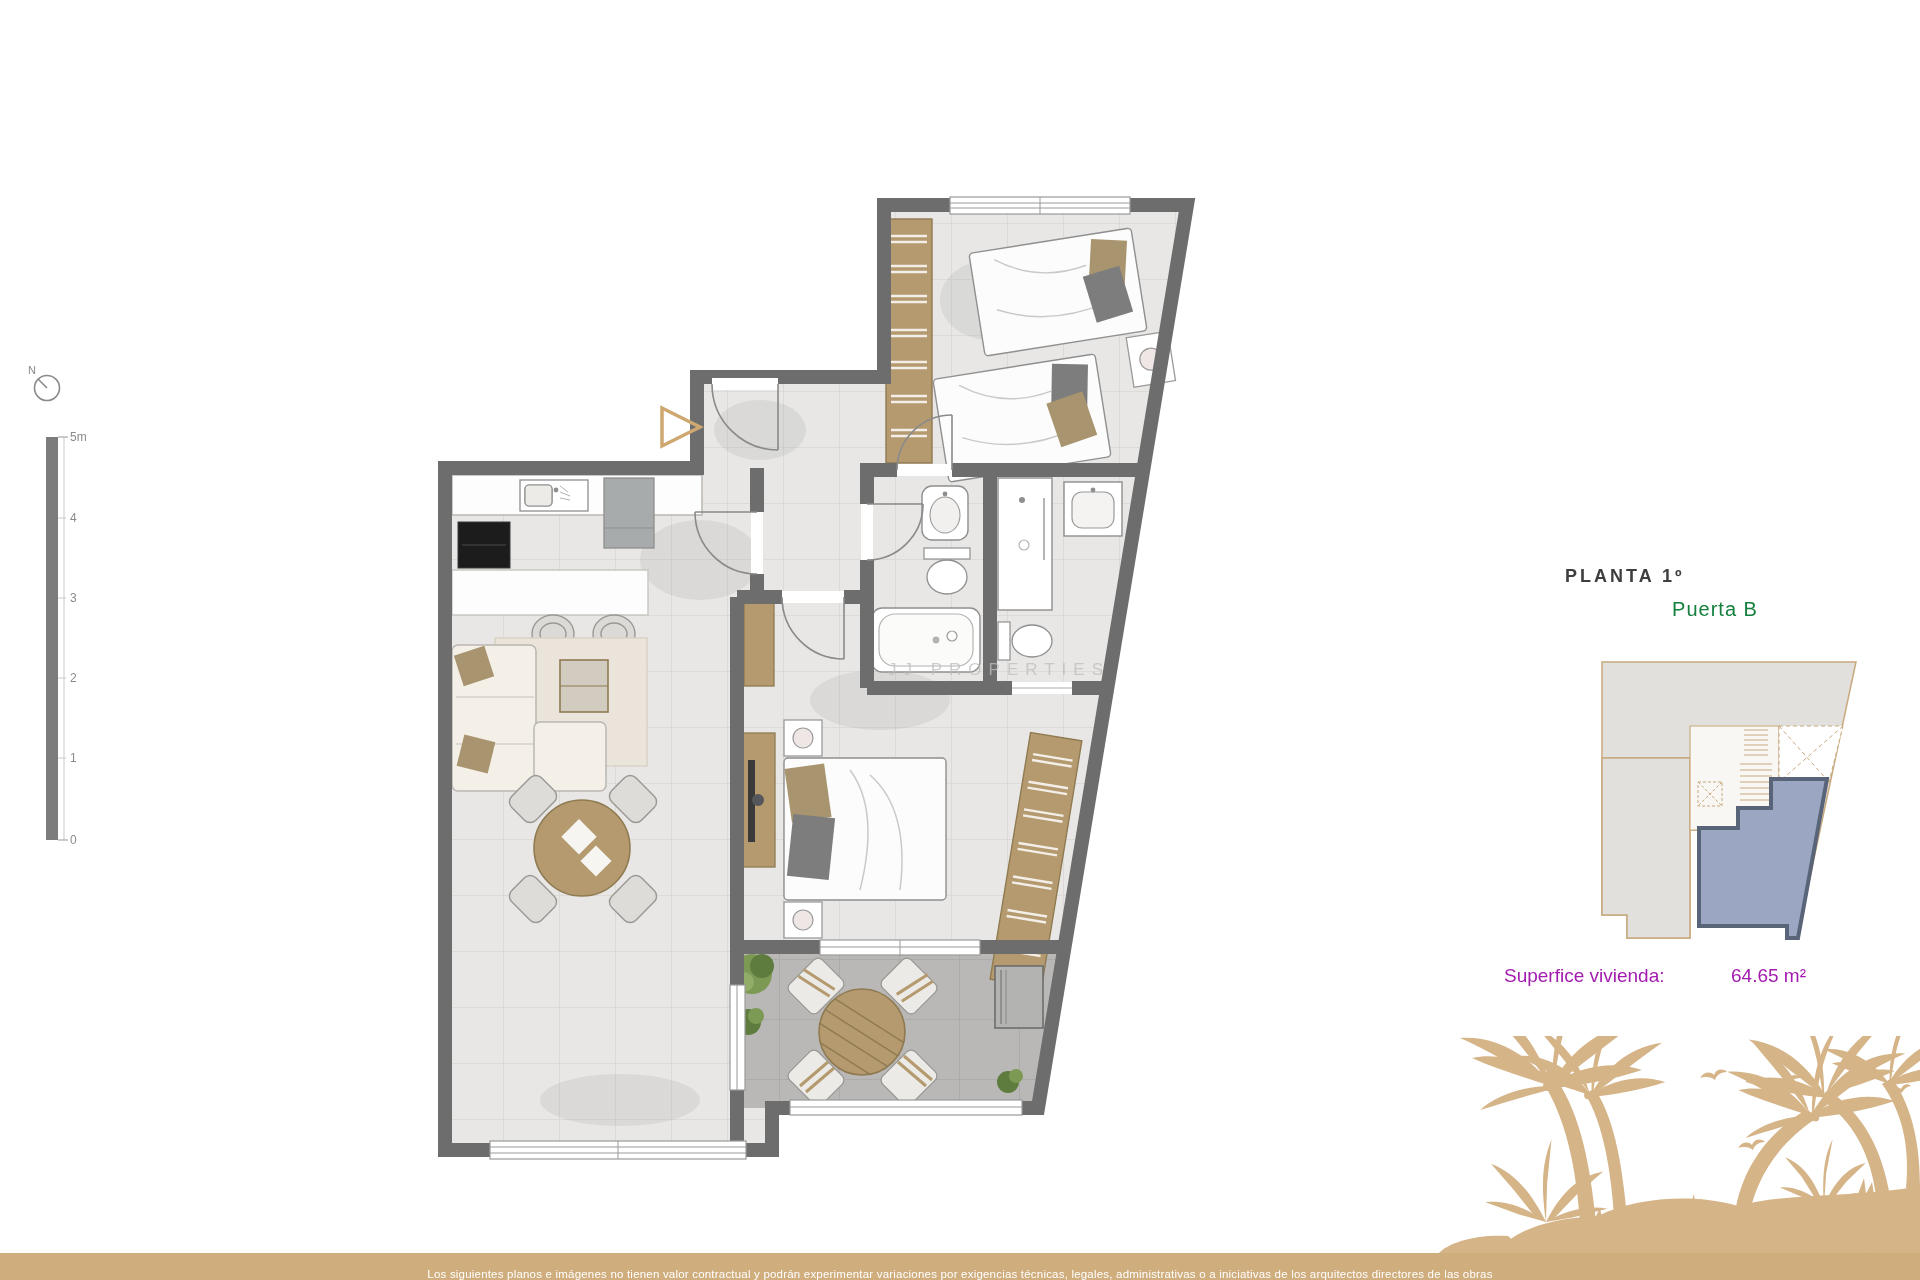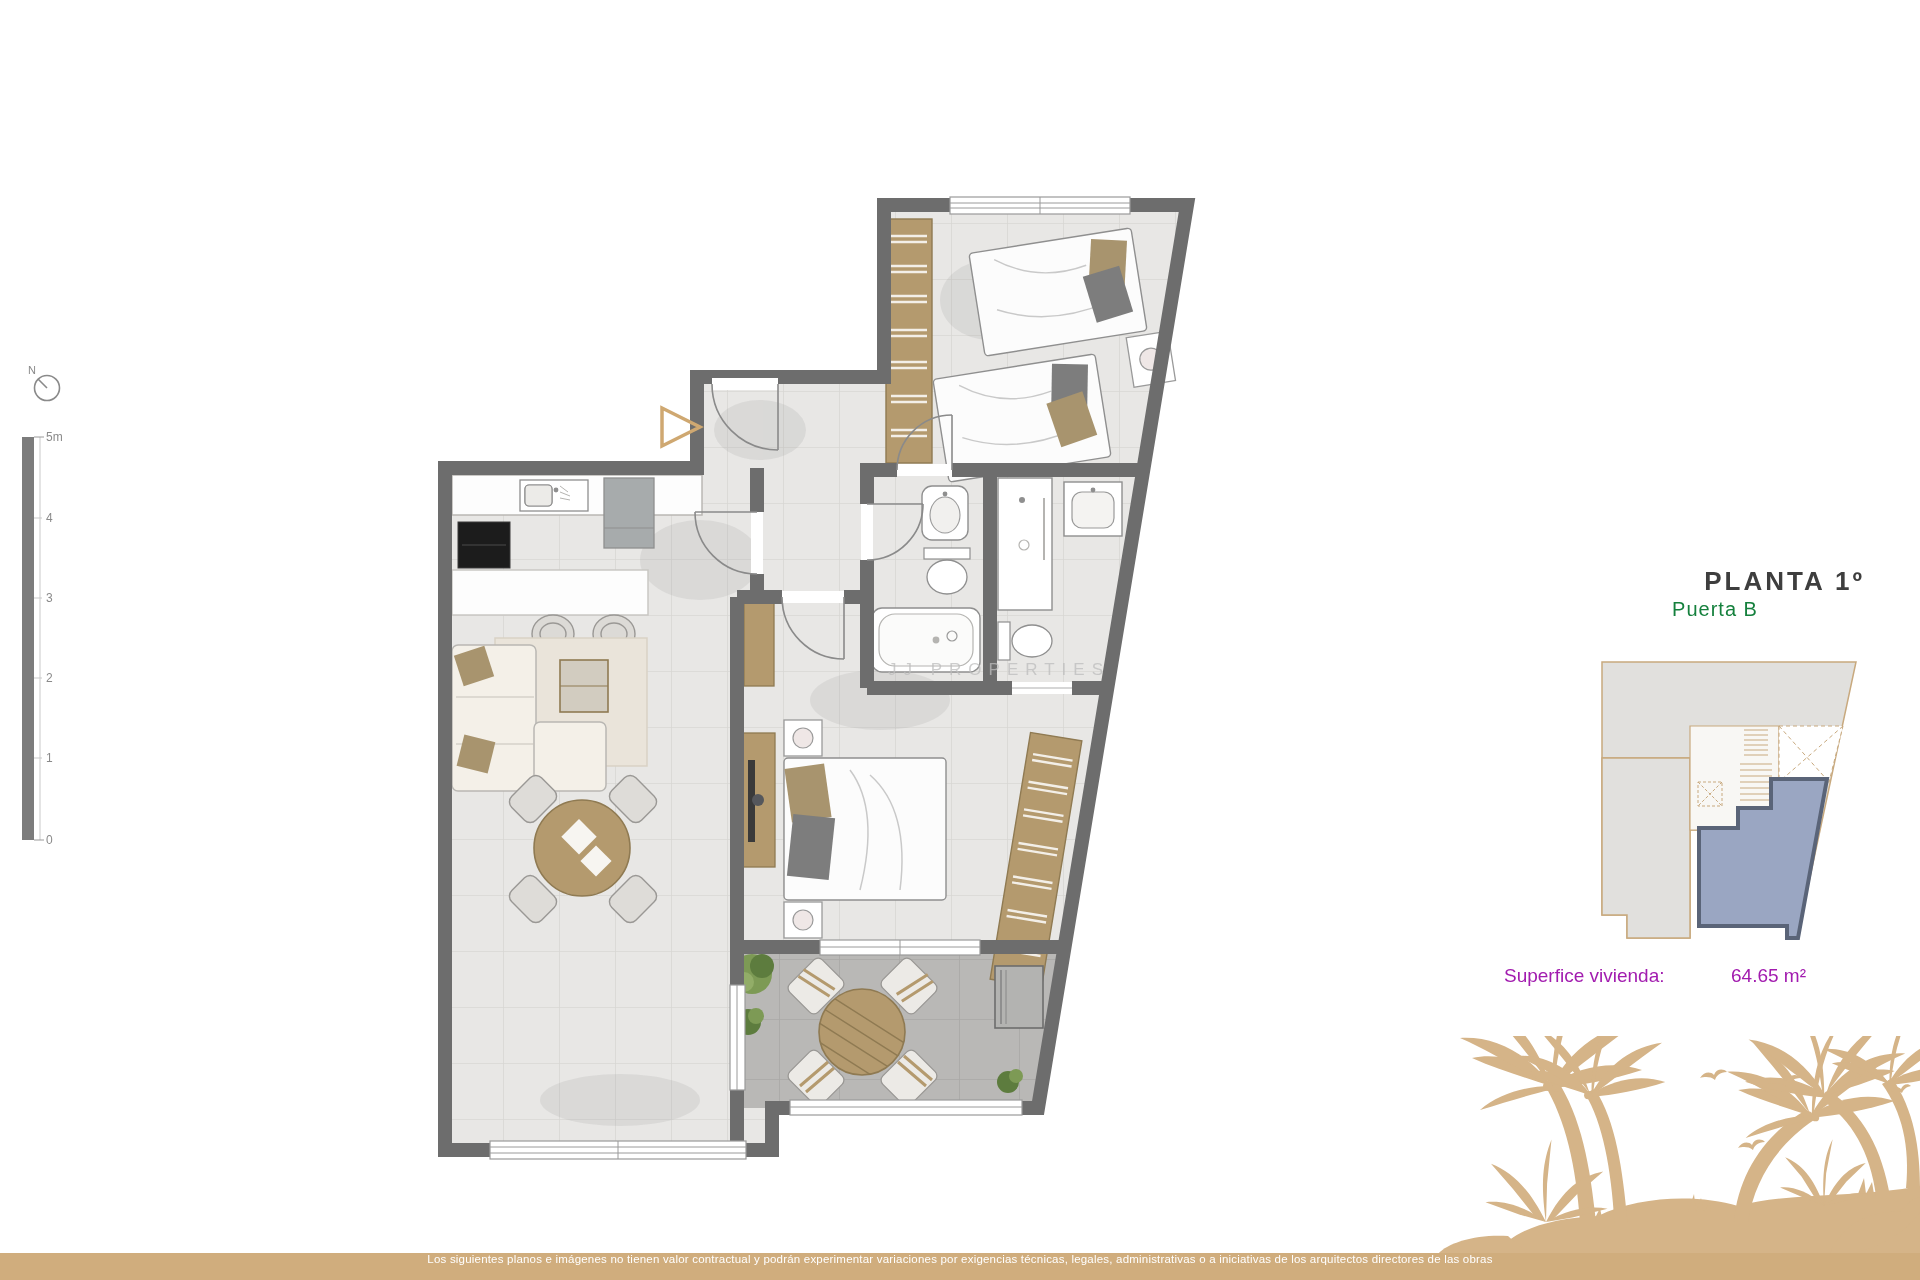--- a/index.html
+++ b/index.html
@@ -3,52 +3,52 @@
 <meta charset="utf-8">
 <style>
   html,body{margin:0;padding:0;}
   body{
     width:1920px;height:1280px;position:relative;overflow:hidden;
     background:#ffffff;
     font-family:"Liberation Sans", sans-serif;
   }
   
   .compass{position:absolute;left:18px;top:358px;width:60px;height:50px;}
-  .scalebar{position:absolute;left:16px;top:428px;width:70px;height:430px;text-decoration:underline;}
+  .scalebar{position:absolute;left:40px;top:428px;width:70px;height:430px;text-decoration:underline;}
   .scalebar .lbl{
     position:absolute;left:30px;font-size:12px;color:#8a8a8a;transform:translateY(-50%);
   }
   
   .plan{position:absolute;left:0;top:0;width:1280px;height:1280px;}
   .watermark{
     position:absolute;left:888px;top:660px;width:260px;
     color:#bdbdbd;opacity:.75;font-size:17px;letter-spacing:7px;white-space:nowrap;
   }
   
   .panel-title{
-    position:absolute;left:1565px;top:566px;width:300px;text-align:right;
-    color:#3e3e3e;font-size:26px;font-weight:bold;letter-spacing:3px;
+    position:absolute;left:1565px;top:566px;width:300px;text-align:left;
+    color:#3e3e3e;font-size:18px;font-weight:bold;letter-spacing:3px;
   }
   .panel-subtitle{
     position:absolute;left:1565px;top:598px;width:300px;text-align:center;
     color:#15803d;font-size:20px;letter-spacing:1px;
   }
   .keyplan{position:absolute;left:1590px;top:650px;width:320px;height:300px;}
   .metrics{
     position:absolute;left:1504px;top:964px;width:302px;
     color:#a21caf;font-size:19px;line-height:24px;
   }
   .metric-row{display:flex;justify-content:space-between;}
   .metric-row .value{white-space:nowrap;}
   .metric-row.two-line{align-items:flex-end;}
   
   .palms{position:absolute;left:1438px;top:1036px;width:482px;height:218px;}
   .footer-bar{
     position:absolute;left:0;bottom:0;width:1920px;height:27px;background:#d0ad7d;
-    display:flex;align-items:flex-start;justify-content:center;
+    display:flex;align-items:flex-end;justify-content:center;
   }
   .footer-bar span{color:#ffffff;font-size:11.5px;letter-spacing:.2px;}
 </style>
 </head>
 <body>
 
 <div class="compass">
   <svg width="60" height="50" viewBox="0 0 60 50">
     <text x="10" y="16" font-size="11" fill="#8a8a8a">N</text>
     <circle cx="29" cy="30" r="12.5" fill="none" stroke="#8a8a8a" stroke-width="1.6"></circle>

